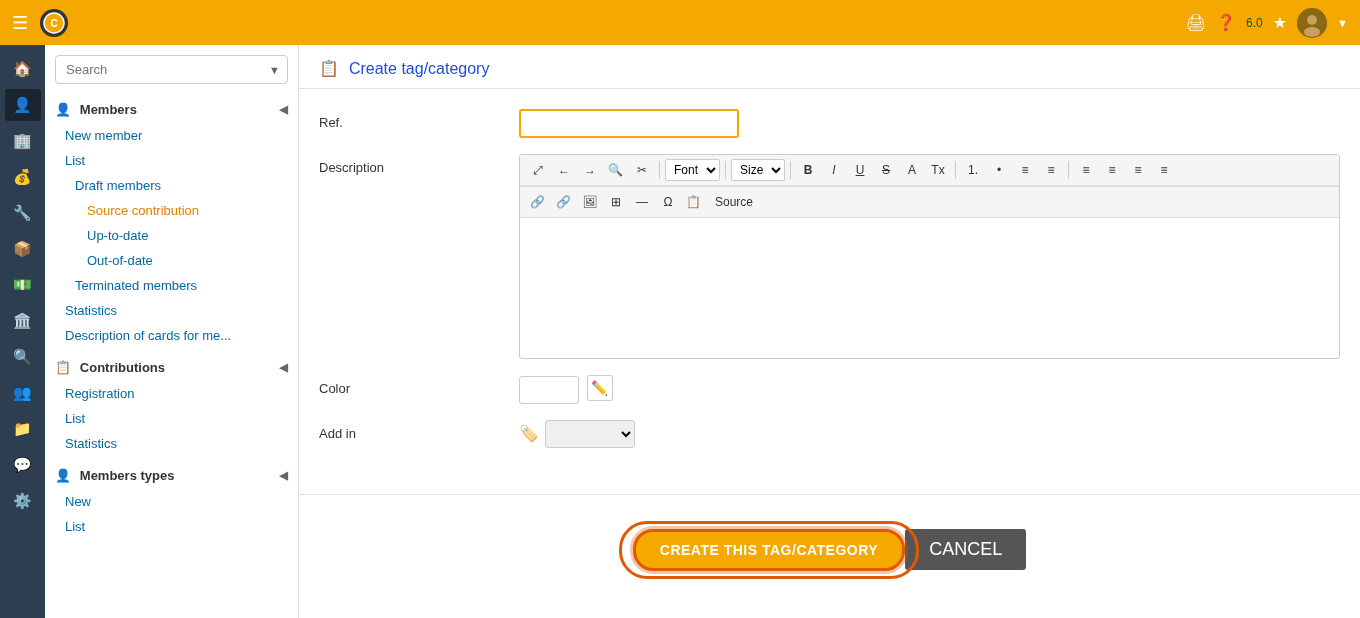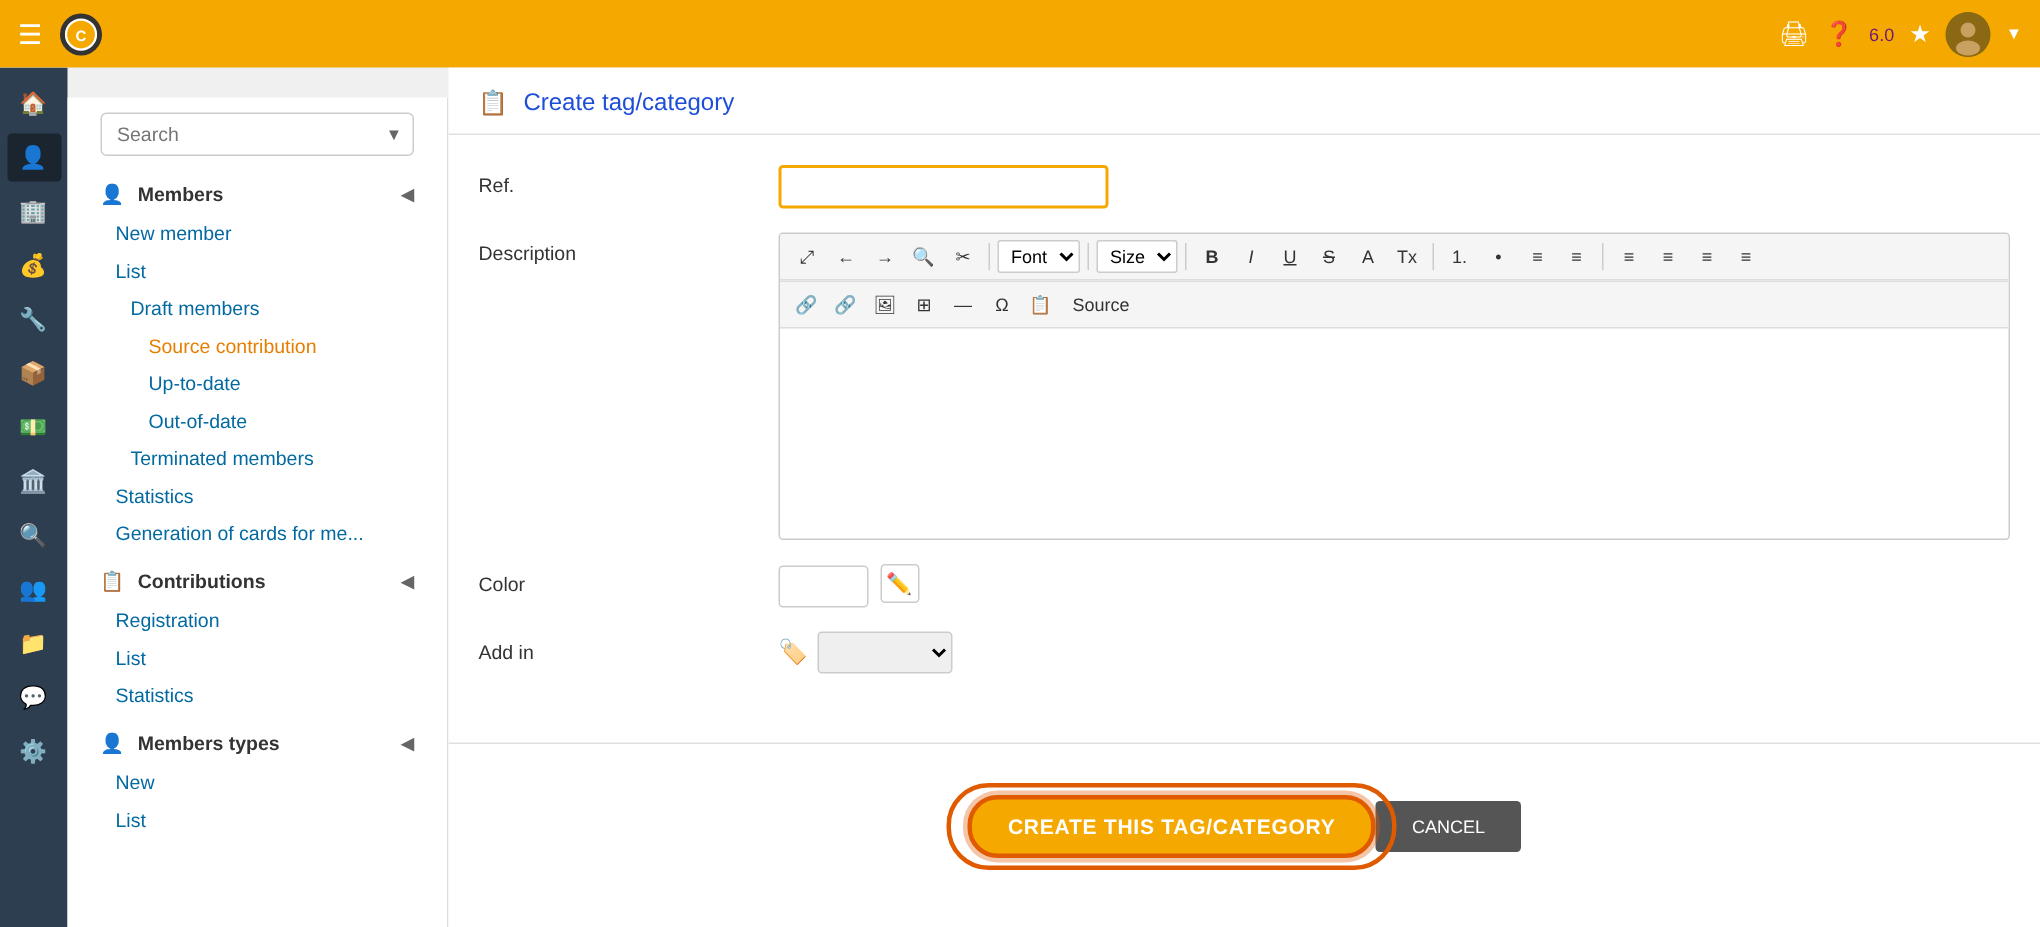--- a/index.html
+++ b/index.html
@@ -13,21 +13,21 @@
       align-items: center;
       justify-content: space-between;
       padding: 0 12px;
       flex-shrink: 0;
     }
     .topbar-left { display: flex; align-items: center; gap: 12px; }
     .topbar-right { display: flex; align-items: center; gap: 10px; }
     .hamburger-icon { color: white; font-size: 18px; cursor: pointer; }
     .topbar-logo { width: 28px; height: 28px; background: #333; border-radius: 50%; display: flex; align-items: center; justify-content: center; color: white; font-size: 12px; font-weight: bold; }
     .topbar-right-icon { color: white; font-size: 16px; cursor: pointer; }
-    .version-badge { color: #701a75; font-size: 12px; }
+    .version-badge { color: #14532d; font-size: 12px; }
     .avatar { width: 30px; height: 30px; border-radius: 50%; background: #8B6914; overflow: hidden; display: flex; align-items: center; justify-content: center; }
 
     
     .main-layout { display: flex; flex: 1; overflow: hidden; }
 
     
     .icon-sidebar {
       width: 45px;
       background: #2c3e50;
       display: flex;
@@ -51,22 +51,21 @@
     .icon-sidebar-item:hover, .icon-sidebar-item.active { background: #1a252f; color: white; }
     .icon-sidebar-item.orange { color: #f5a800; }
 
     
     .nav-sidebar {
       width: 254px;
       background: #fff;
       border-right: 1px solid #ddd;
       overflow-y: auto;
       flex-shrink: 0;
-      padding: 10px 12px;
-      margin-top: 20px;
+      padding: 10px 0;
     }
     .search-box {
       margin: 0 10px 12px;
       position: relative;
     }
     .search-box input {
       width: 100%;
       padding: 6px 28px 6px 10px;
       border: 1px solid #ccc;
       border-radius: 4px;
@@ -251,21 +250,21 @@
       letter-spacing: 0.5px;
       outline: none;
       box-shadow: 0 0 0 3px rgba(224,90,0,0.35);
     }
     .btn-cancel {
       background: #555;
       color: white;
       border: none;
       border-radius: 3px;
       padding: 10px 24px;
-      font-size: 12px;
+      font-size: 18px;
       cursor: pointer;
       outline: none;
     }
 
     
     .create-btn-wrapper {
       position: relative;
       display: inline-block;
     }
     .create-btn-wrapper::before {
@@ -338,21 +337,21 @@
       <span class="chevron">◀</span>
     </div>
     <div class="nav-item">New member</div>
     <div class="nav-item">List</div>
     <div class="nav-item sub">Draft members</div>
     <div class="nav-item sub-active" style="padding-left:42px;color:#e67e00;">Source contribution</div>
     <div class="nav-item" style="padding-left:42px;">Up-to-date</div>
     <div class="nav-item" style="padding-left:42px;">Out-of-date</div>
     <div class="nav-item sub">Terminated members</div>
     <div class="nav-item">Statistics</div>
-    <div class="nav-item">Generation of cards for me...</div>
+    <div class="nav-item">Description of cards for me...</div>
 
     <div class="nav-section-header" style="margin-top:6px;gap:28px;">
       <span>
         <span class="section-icon">📋</span>
         <span>Contributions</span>
       </span>
       <span class="chevron">◀</span>
     </div>
     <div class="nav-item">Registration</div>
     <div class="nav-item">List</div>

